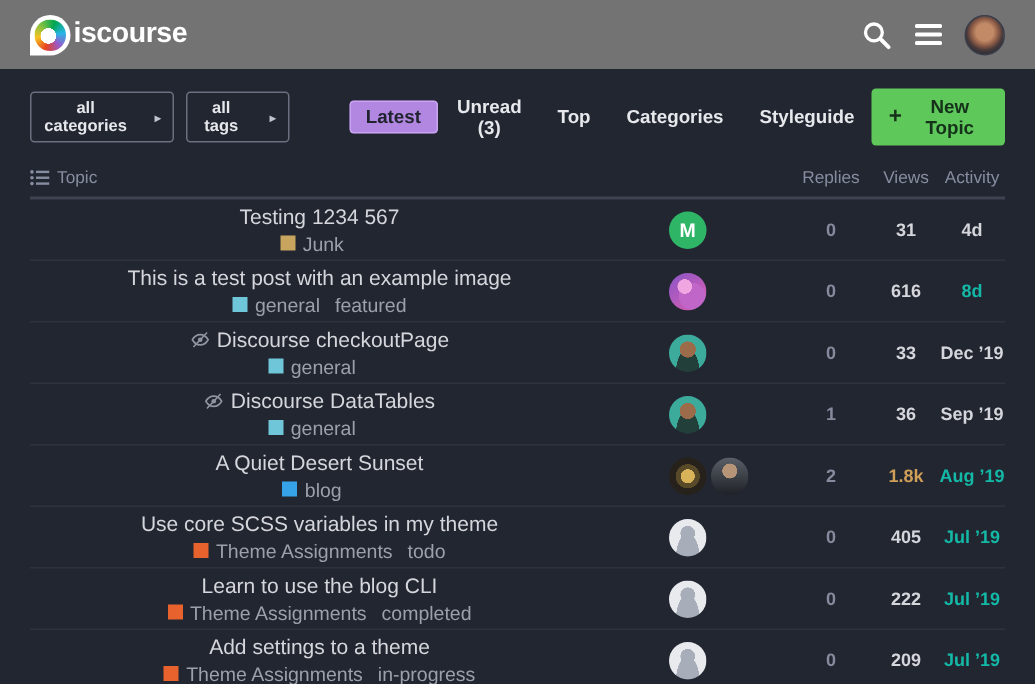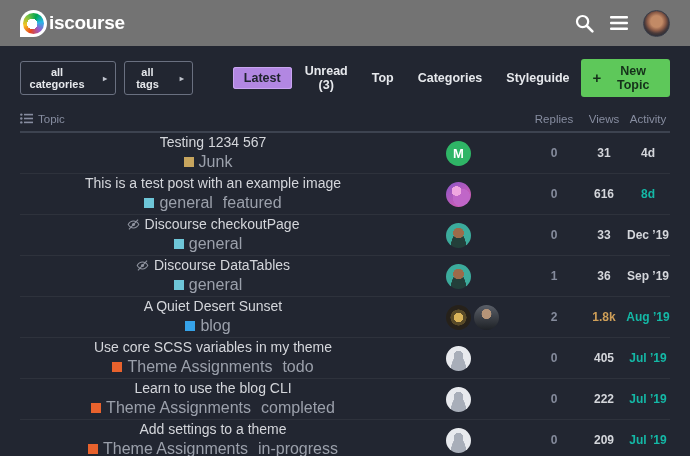--- a/index.html
+++ b/index.html
@@ -77,21 +77,21 @@
   .row{
     display:flex; align-items:center; height:41px;
     border-bottom:1px solid #2e323c;
   }
   .row-text{ display:flex; flex-direction:column; justify-content:space-between; gap:3px; flex:1; }
   .row-title{
     color:#d4d6db; font-size:14px; line-height:15px; cursor:pointer;
     display:flex; align-items:center; gap:5px;
   }
   .unlisted-icon{ color:#9094a0; display:inline-flex; }
-  .row-meta{ display:flex; align-items:center; gap:10px; font-size:16px; color:#9ba0ab; }
+  .row-meta{ display:flex; align-items:center; gap:10px; font-size:13px; color:#9ba0ab; }
   .cat{ display:inline-flex; align-items:center; gap:5px; cursor:pointer; }
   .cat-square{ width:10px; height:10px; display:inline-block; }
   .tag{ color:#9ba0ab; cursor:pointer; }
   .avatar{
     width:25px; height:25px; border-radius:50%;
     display:inline-flex; align-items:center; justify-content:center;
     flex:0 0 auto; cursor:pointer;
   }
   .avatar--letter{ background:#2fb566; color:#fff; font-size:13px; font-weight:700; }
   .avatar--pink-art{

